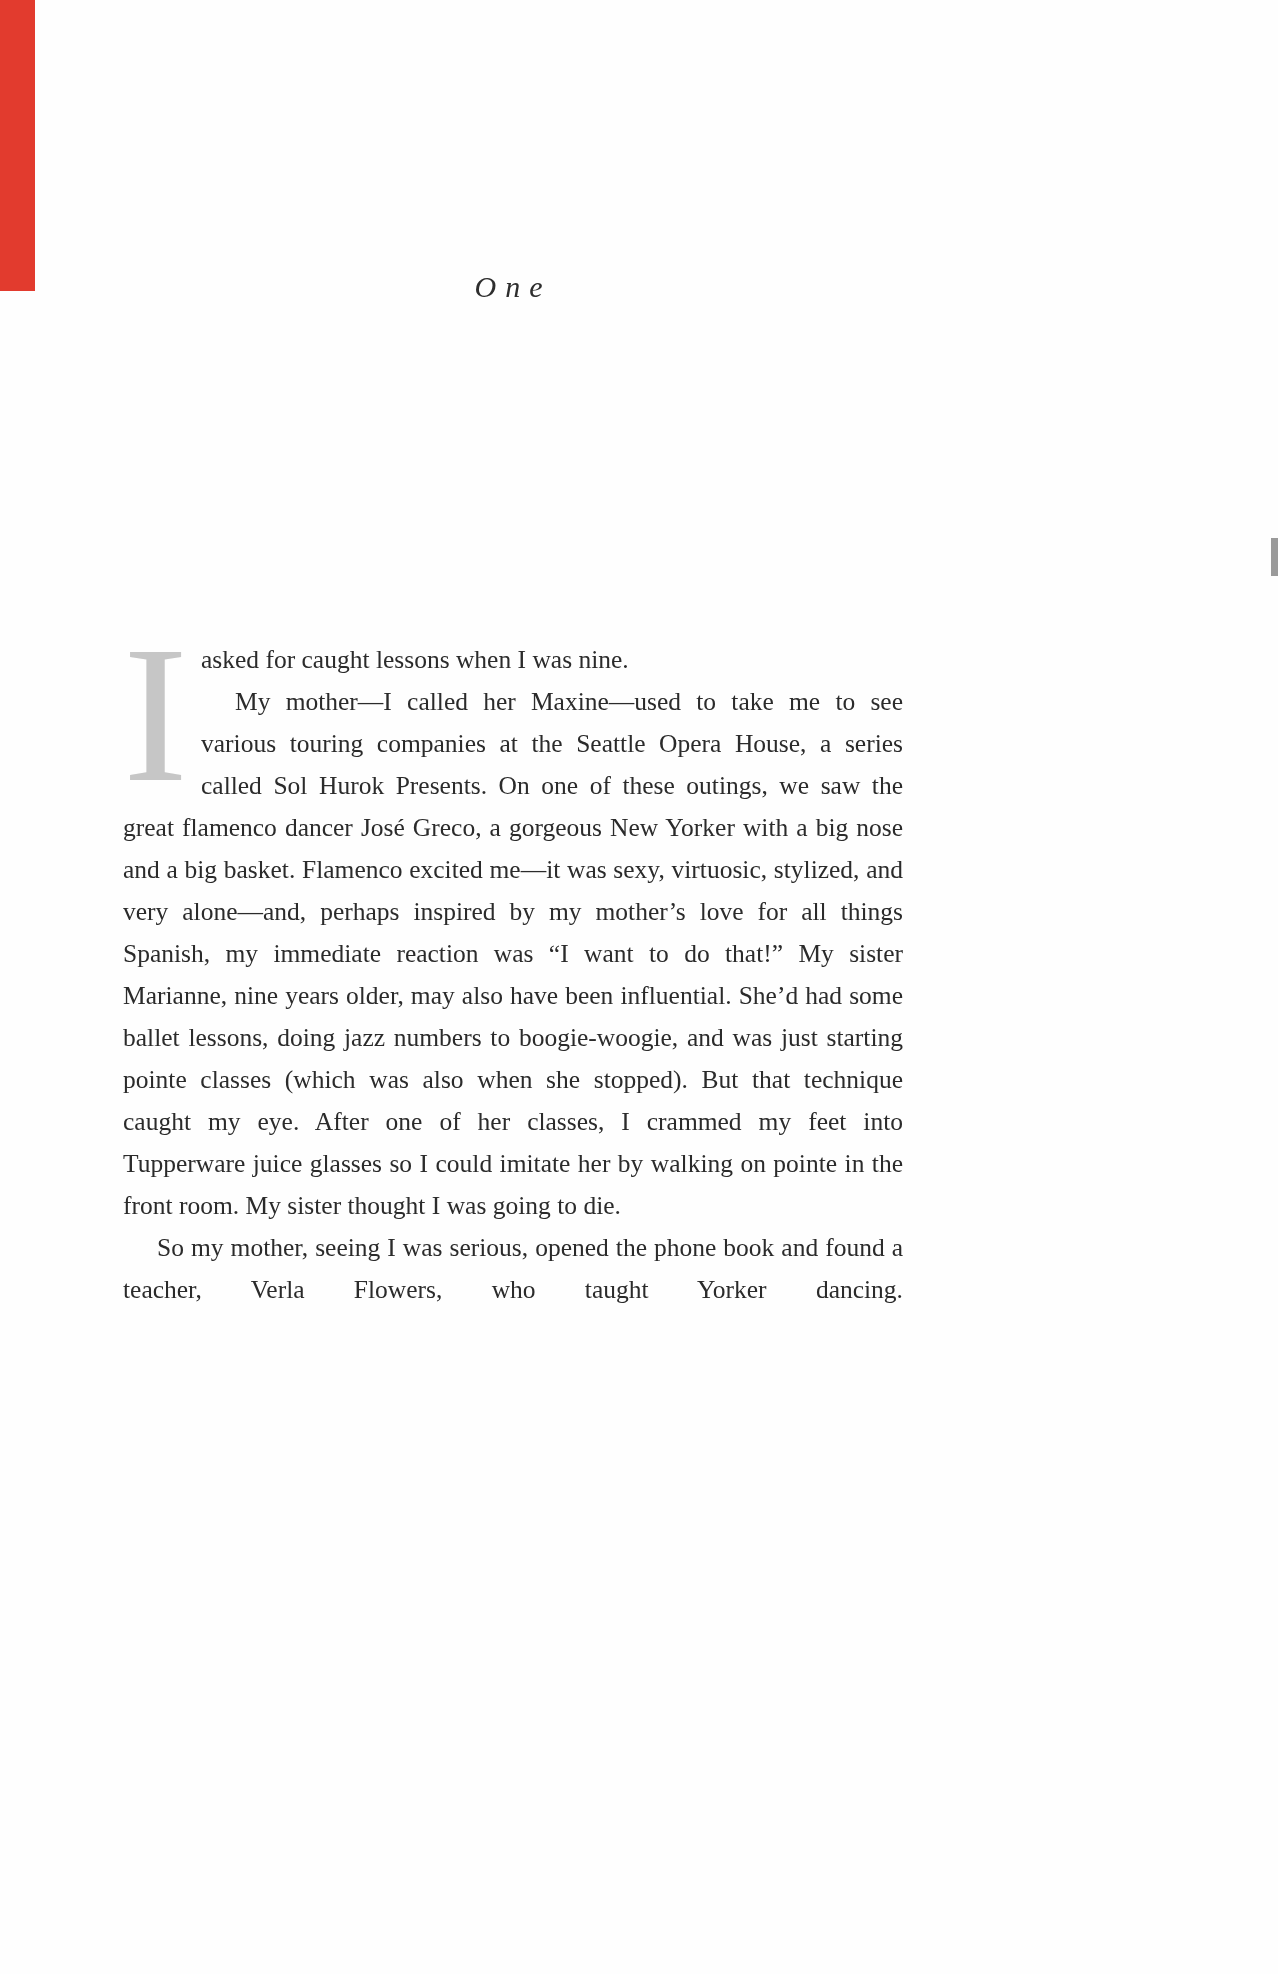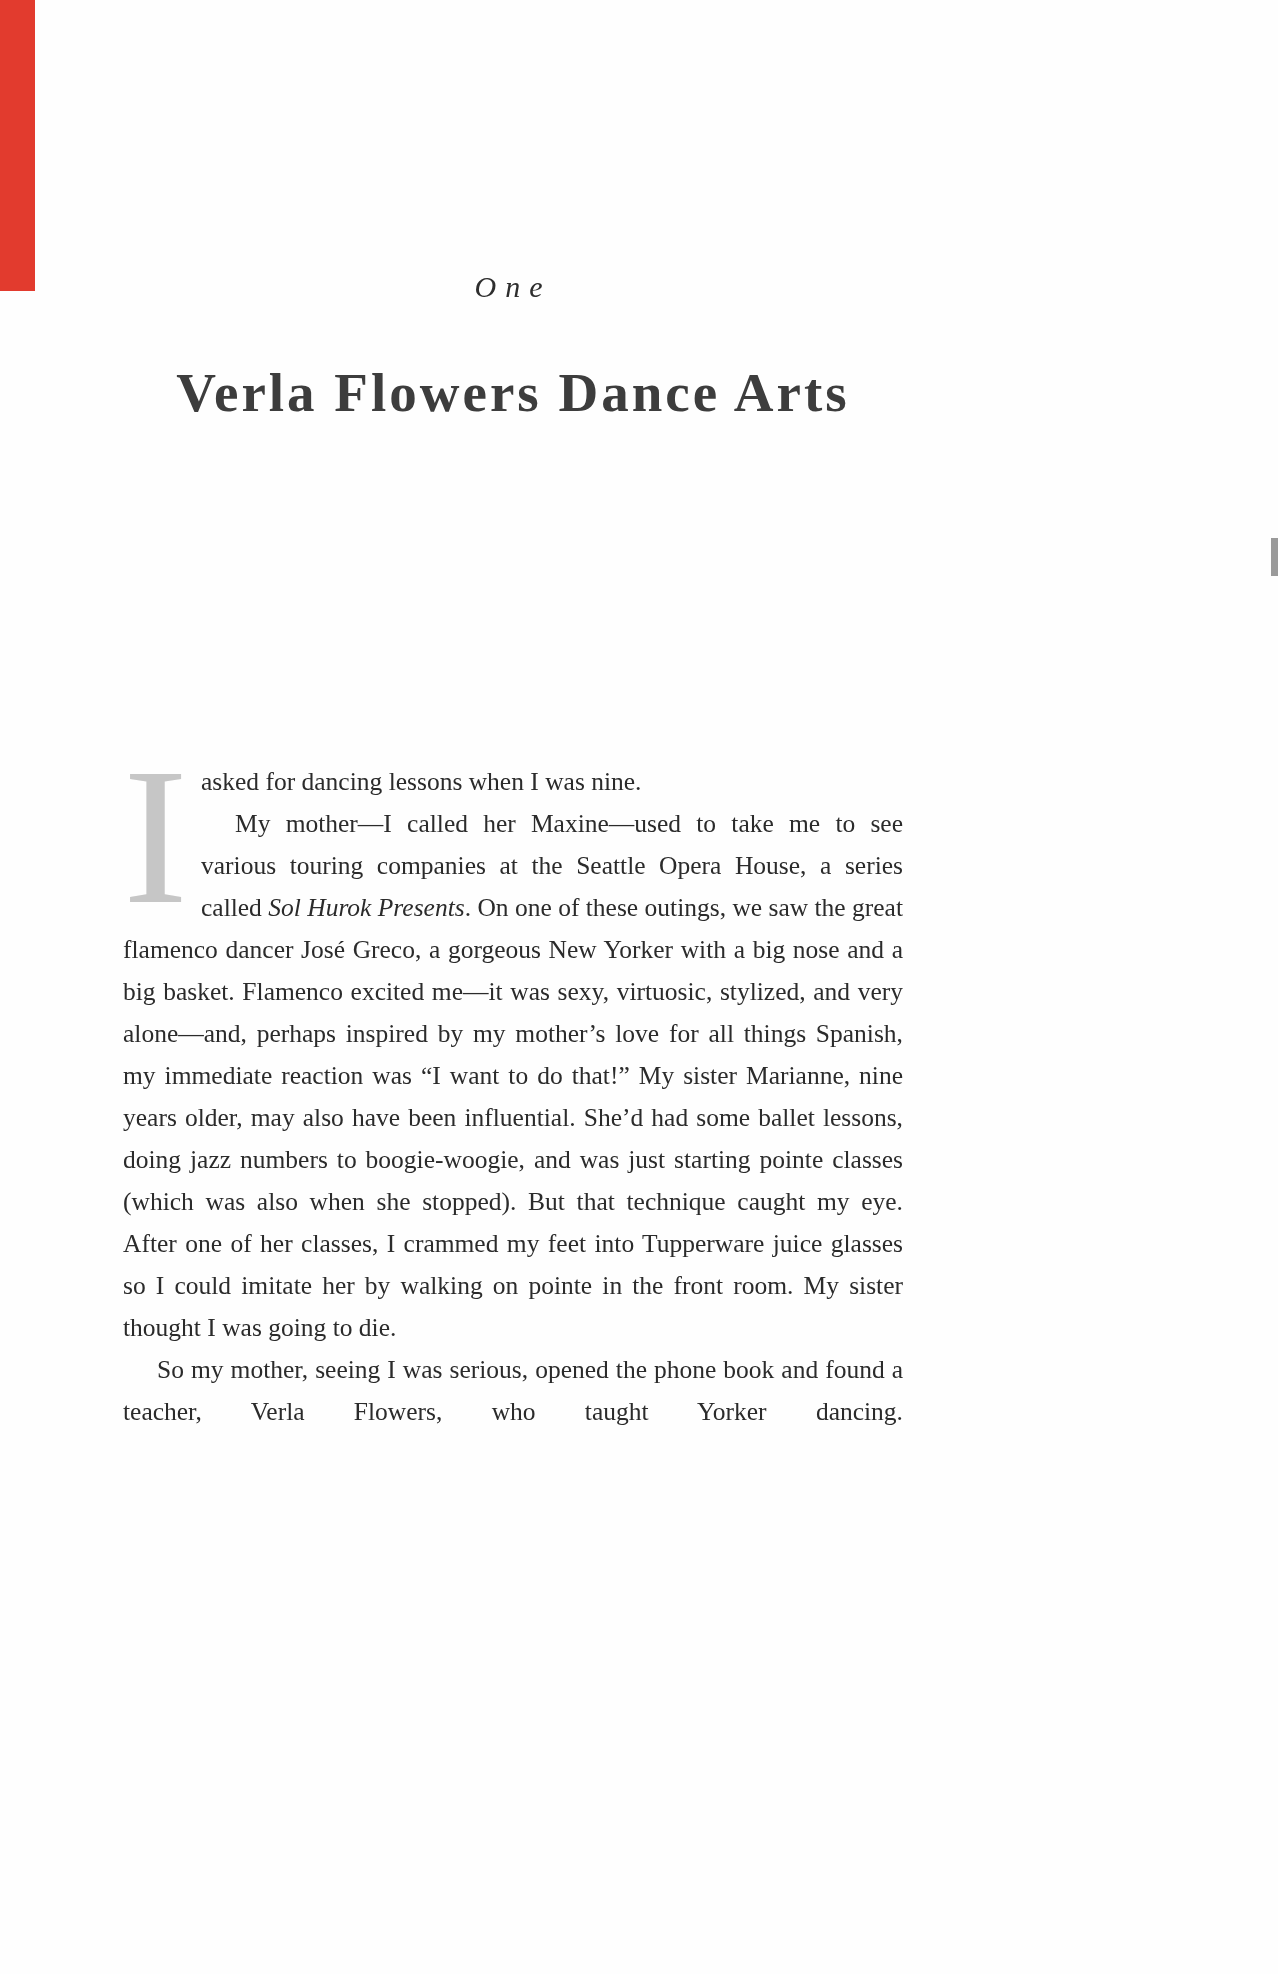--- a/index.html
+++ b/index.html
@@ -62,38 +62,37 @@
     margin-right: 16px;
     font-size: 195px;
     line-height: 150px;
     text-align: center;
     color: #c6c6c6;
     font-family: "Liberation Serif", serif;
   }
   .body-para { margin: 0; }
   .body-para.indent { text-indent: 34px; }
   .body-para:last-child { text-align-last: justify; }
-  .italic { font-style: italic; }
+  .italic { }
 </style>
 </head>
 <body>
 
 <div class="page">
 
   <div class="left-stripe" style="background: rgb(226, 59, 46);"></div>
   <div class="edge-mark" style="background: rgb(154, 154, 154);"></div>
 
   <div class="content">
 
     <div class="chapter-number">One</div>
 
-    <h1 class="chapter-title">Verla Flowers Dance Arts</h1>
 
     <div class="body-text">
       <div class="drop-cap">I</div>
 
-    <p class="body-para"><span>asked for dancing lessons when I was nine.</span></p>
+    <p class="body-para"><span>asked for caught lessons when I was nine.</span></p>
         <p class="body-para indent"><span>My mother—I called her Maxine—used to take me to see various touring companies at the Seattle Opera House, a series called </span><span class="italic">Sol Hurok Presents</span><span>. On one of these outings, we saw the great flamenco dancer José Greco, a gorgeous New Yorker with a big nose and a big basket. Flamenco excited me—it was sexy, virtuosic, stylized, and very alone—and, perhaps inspired by my mother’s love for all things Spanish, my immediate reaction was “I want to do that!” My sister Marianne, nine years older, may also have been influential. She’d had some ballet lessons, doing jazz numbers to boogie-woogie, and was just starting pointe classes (which was also when she stopped). But that technique caught my eye. After one of her classes, I crammed my feet into Tupperware juice glasses so I could imitate her by walking on pointe in the front room. My sister thought I was going to die.</span></p>
         <p class="body-para indent"><span>So my mother, seeing I was serious, opened the phone book and found a teacher, Verla Flowers, who taught Yorker dancing.</span></p>
       </div>
 
   </div>
 </div>
 
 </body></html>

